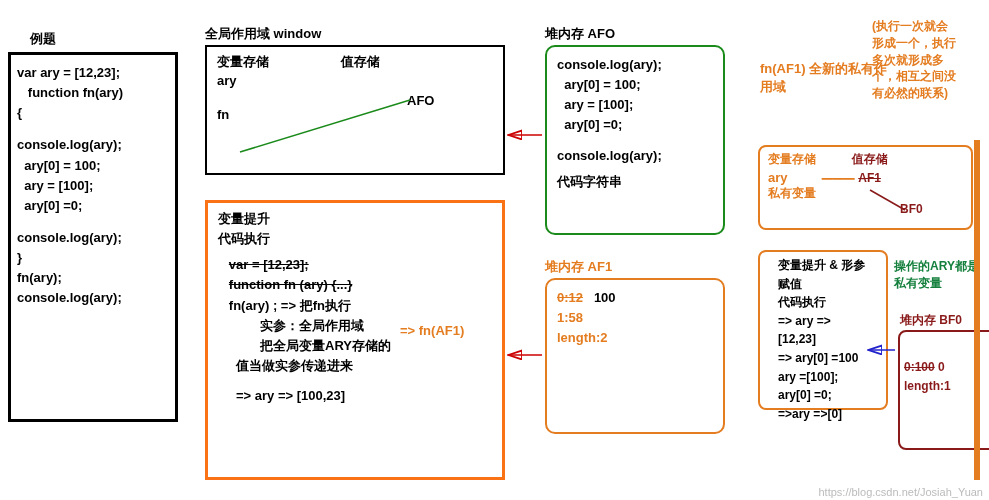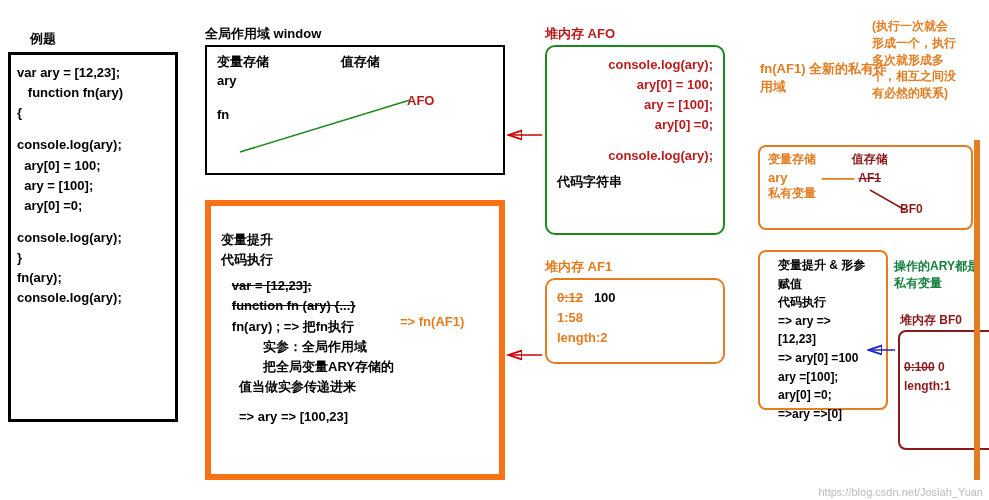--- a/index.html
+++ b/index.html
@@ -8,30 +8,30 @@
     width: 989px;
     height: 500px;
     background: #fff;
     font-family: "Microsoft YaHei", Arial, sans-serif;
     font-size: 13px;
     color: #000;
     position: relative;
   }
   .abs { position: absolute; }
   .bold { font-weight: bold; }
-  .green { color: #b91c1c; text-align: right; }
+  .green { color: #000000; }
   .orange { color: #e47c20; }
   .darkred { color: #8a1a1a; }
   .blue { color: #15803d; }
   .strike { text-decoration: line-through; }
   .panel-left { position:absolute; left:8px; top:52px; width:170px; height:370px; border:3px solid #000; padding:8px 6px; }
   .global-top { position:absolute; left:205px; top:45px; width:300px; height:130px; border:2px solid #000; padding:6px 10px; }
-  .global-bot { position:absolute; left:205px; top:200px; width:300px; height:280px; border:6px solid #f97316; padding:24px 10px; }
+  .global-bot { position:absolute; left:205px; top:200px; width:300px; height:280px; border:3px solid #f97316; padding:6px 10px; }
   .heap0 { position:absolute; left:545px; top:45px; width:180px; height:190px; border:2px solid #1a8a1a; border-radius:10px; padding:8px 10px; }
-  .heap1 { position:absolute; left:545px; top:278px; width:180px; height:86px; border:2px solid #e47c20; border-radius:10px; padding:8px 10px; }
+  .heap1 { position:absolute; left:545px; top:278px; width:180px; height:156px; border:2px solid #e47c20; border-radius:10px; padding:8px 10px; }
   .priv-top { position:absolute; left:758px; top:145px; width:215px; height:85px; border:2px solid #e47c20; border-radius:8px; padding:4px 8px; }
   .priv-bot { position:absolute; left:758px; top:250px; width:130px; height:160px; border:2px solid #e47c20; border-radius:8px; padding:4px 18px; font-size:12px; }
   .bf0 { position:absolute; left:898px; top:330px; width:107px; height:120px; border:2px solid #8a1a1a; border-radius:8px; padding:4px 4px; font-size:12px; }
   .vbar { position:absolute; left:974px; top:140px; width:6px; height:340px; background:#e47c20; }
   svg.arrows { position:absolute; left:0; top:0; width:989px; height:500px; pointer-events:none; }
   .watermark { position:absolute; right:6px; bottom:2px; font-size:11px; color:#bbb; }
   .line { line-height: 1.55; }
 </style>
 </head>
 <body>
@@ -71,21 +71,21 @@
   <div style="height:6px"></div>
   <div class="bold line">&nbsp;&nbsp;&nbsp;<span class="strike">var = [12,23];</span></div>
   <div class="bold line">&nbsp;&nbsp;&nbsp;<span class="strike">function fn (ary) {...}</span></div>
   <div class="bold line">&nbsp;&nbsp;&nbsp;<span>fn(ary) ; =&gt; 把fn执行</span></div>
   <div class="bold line" style="padding-left:42px">实参：全局作用域</div>
   <div class="bold line" style="padding-left:42px">把全局变量ARY存储的</div>
   <div class="bold line" style="padding-left:18px">值当做实参传递进来</div>
   <div style="height:10px"></div>
   <div class="bold line" style="padding-left:18px">=&gt; ary =&gt; [100,23]</div>
 </div>
-<div class="abs bold orange" style="left:400px; top:314px;">=&gt; fn(AF1)</div>
+<div class="abs bold orange" style="left:400px; top:323px;">=&gt; fn(AF1)</div>
 
 <div class="abs bold green" style="left:545px; top:25px;">堆内存   AFO</div>
 <div class="heap0">
   <div class="bold green line">console.log(ary);</div>
   <div class="bold green line">&nbsp;&nbsp;ary[0] = 100;</div>
   <div class="bold green line">&nbsp;&nbsp;ary = [100];</div>
   <div class="bold green line">&nbsp;&nbsp;ary[0] =0;</div>
   <div style="height:10px"></div>
   <div class="bold green line">console.log(ary);</div>
   <div style="height:6px"></div>

